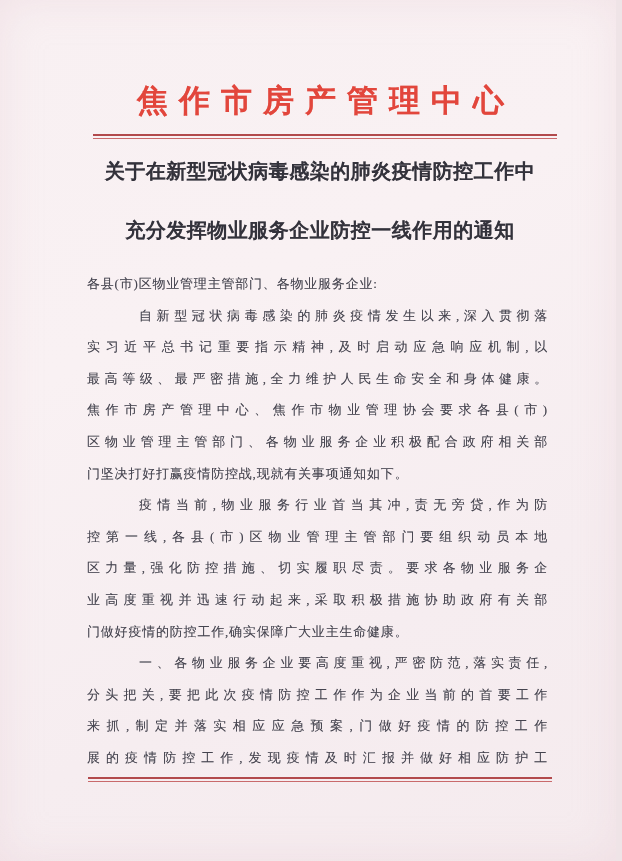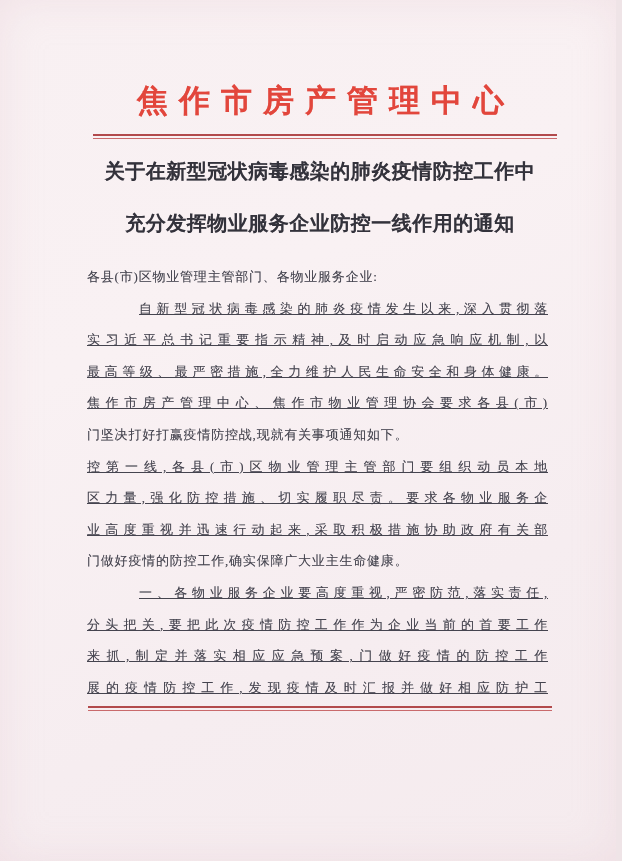--- a/index.html
+++ b/index.html
@@ -47,40 +47,39 @@
     font-family:"Liberation Sans","DejaVu Sans",sans-serif;
     font-weight:bold;
     color:var(--title-text,#33323b);
   }
   .t-line{
     font-size:20px;
     line-height:30px;
     letter-spacing:0.5px;
     text-shadow:0 0 0.6px rgba(51,50,59,0.5);
   }
-  .t-line + .t-line{margin-top:22px;}
+  .t-line + .t-line{margin-top:29px;}
   .body-text{
     margin-top:23px;
     padding-left:87px;
     padding-right:68px;
   }
   .line{
     height:31.6px;
     line-height:31.6px;
     font-size:13px;
     letter-spacing:0.8px;
     color:var(--body-text,#45444f);
     text-shadow:0 0 0.6px rgba(69,68,79,0.35);
     overflow:hidden;
   }
   .line.full{
     text-align:justify;
     text-align-last:justify;
     text-justify:inter-character;
-    text-decoration:underline;
   }
   .line.indent{
     text-indent:52px;
   }
 </style>
 </head>
 <body>
 
 <div class="page">
   <div class="org-title">焦作市房产管理中心</div>
@@ -91,21 +90,23 @@
     <div class="t-line">关于在新型冠状病毒感染的肺炎疫情防控工作中</div>
     <div class="t-line">充分发挥物业服务企业防控一线作用的通知</div>
   </div>
 
   <div class="body-text">
       <div class="line">各县(市)区物业管理主管部门、各物业服务企业:</div>
       <div class="line indent full">自新型冠状病毒感染的肺炎疫情发生以来,深入贯彻落</div>
       <div class="line full">实习近平总书记重要指示精神,及时启动应急响应机制,以</div>
       <div class="line full">最高等级、最严密措施,全力维护人民生命安全和身体健康。</div>
       <div class="line full">焦作市房产管理中心、焦作市物业管理协会要求各县(市)</div>
+      <div class="line full">区物业管理主管部门、各物业服务企业积极配合政府相关部</div>
       <div class="line">门坚决打好打赢疫情防控战,现就有关事项通知如下。</div>
+      <div class="line indent full">疫情当前,物业服务行业首当其冲,责无旁贷,作为防</div>
       <div class="line full">控第一线,各县(市)区物业管理主管部门要组织动员本地</div>
       <div class="line full">区力量,强化防控措施、切实履职尽责。要求各物业服务企</div>
       <div class="line full">业高度重视并迅速行动起来,采取积极措施协助政府有关部</div>
       <div class="line">门做好疫情的防控工作,确实保障广大业主生命健康。</div>
       <div class="line indent full">一、各物业服务企业要高度重视,严密防范,落实责任,</div>
       <div class="line full">分头把关,要把此次疫情防控工作作为企业当前的首要工作</div>
       <div class="line full">来抓,制定并落实相应应急预案,门做好疫情的防控工作</div>
       <div class="line full">展的疫情防控工作,发现疫情及时汇报并做好相应防护工</div>
     </div>
 

